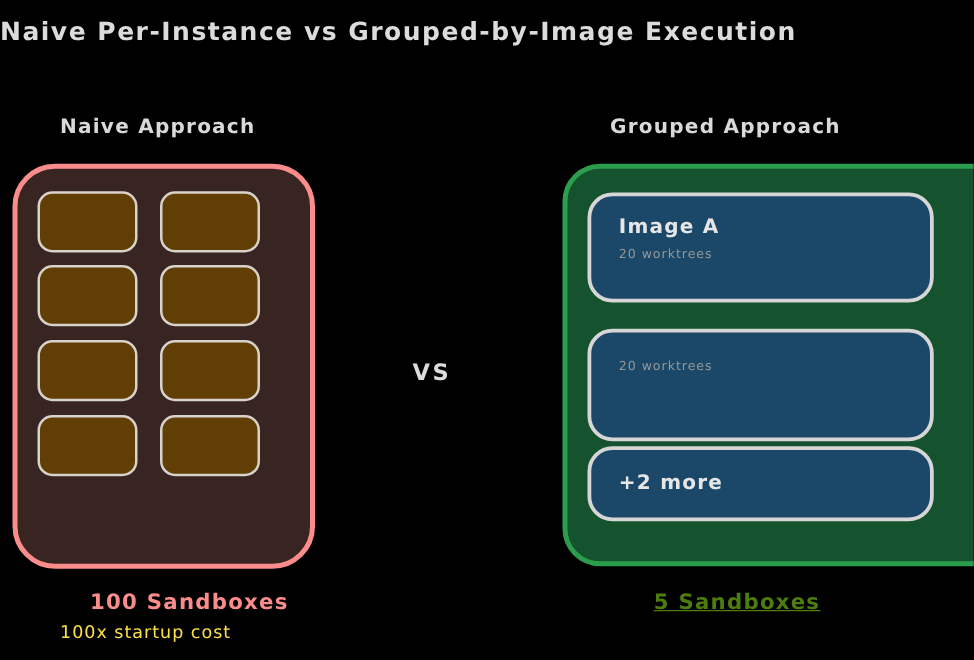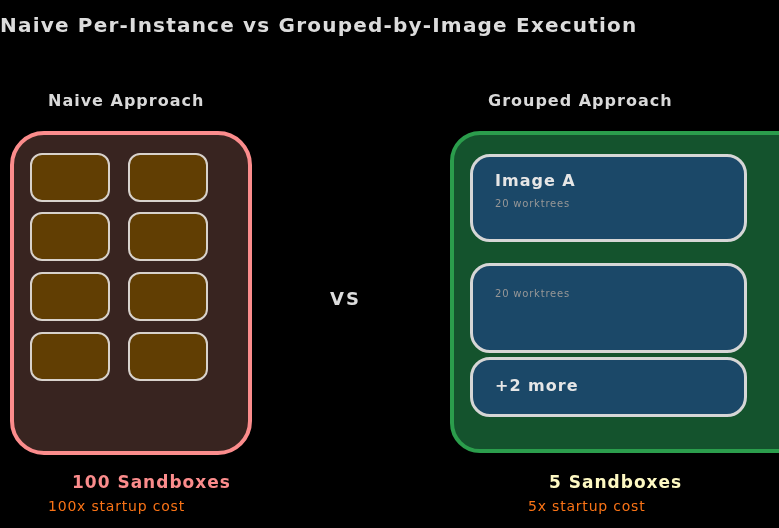--- a/index.html
+++ b/index.html
@@ -112,25 +112,25 @@
     top: 472px;
     font-size: 17px;
     font-weight: bold;
     letter-spacing: 1px;
   }
   .cost-label {
     position: absolute;
     top: 498px;
     font-size: 14px;
     letter-spacing: 0.8px;
-    color: #f97316;
+    color: #fde047;
   }
   .naive-count { left: 48px; color: #fb8c8c; margin-left: 24px; }
   .naive-cost  { left: 48px; }
-  .grouped-count { left: 549px; color: #fef9c3; }
+  .grouped-count { left: 523px; color: #4d7c0f; text-decoration: underline; }
   .grouped-cost  { left: 528px; }
 </style>
 </head>
 <body>
 
 <div class="canvas">
 
   <div class="title">Naive Per-Instance vs Grouped-by-Image Execution</div>
 
   <div class="section-heading heading-naive">Naive Approach</div>
@@ -160,15 +160,14 @@
     </div>
     <div class="group-box group-box-more">
       <div class="group-name">+2 more</div>
     </div>
   </div>
 
   <div class="count-label naive-count">100 Sandboxes</div>
   <div class="cost-label naive-cost">100x startup cost</div>
 
   <div class="count-label grouped-count">5 Sandboxes</div>
-  <div class="cost-label grouped-cost">5x startup cost</div>
 
 </div>
 
 </body></html>

